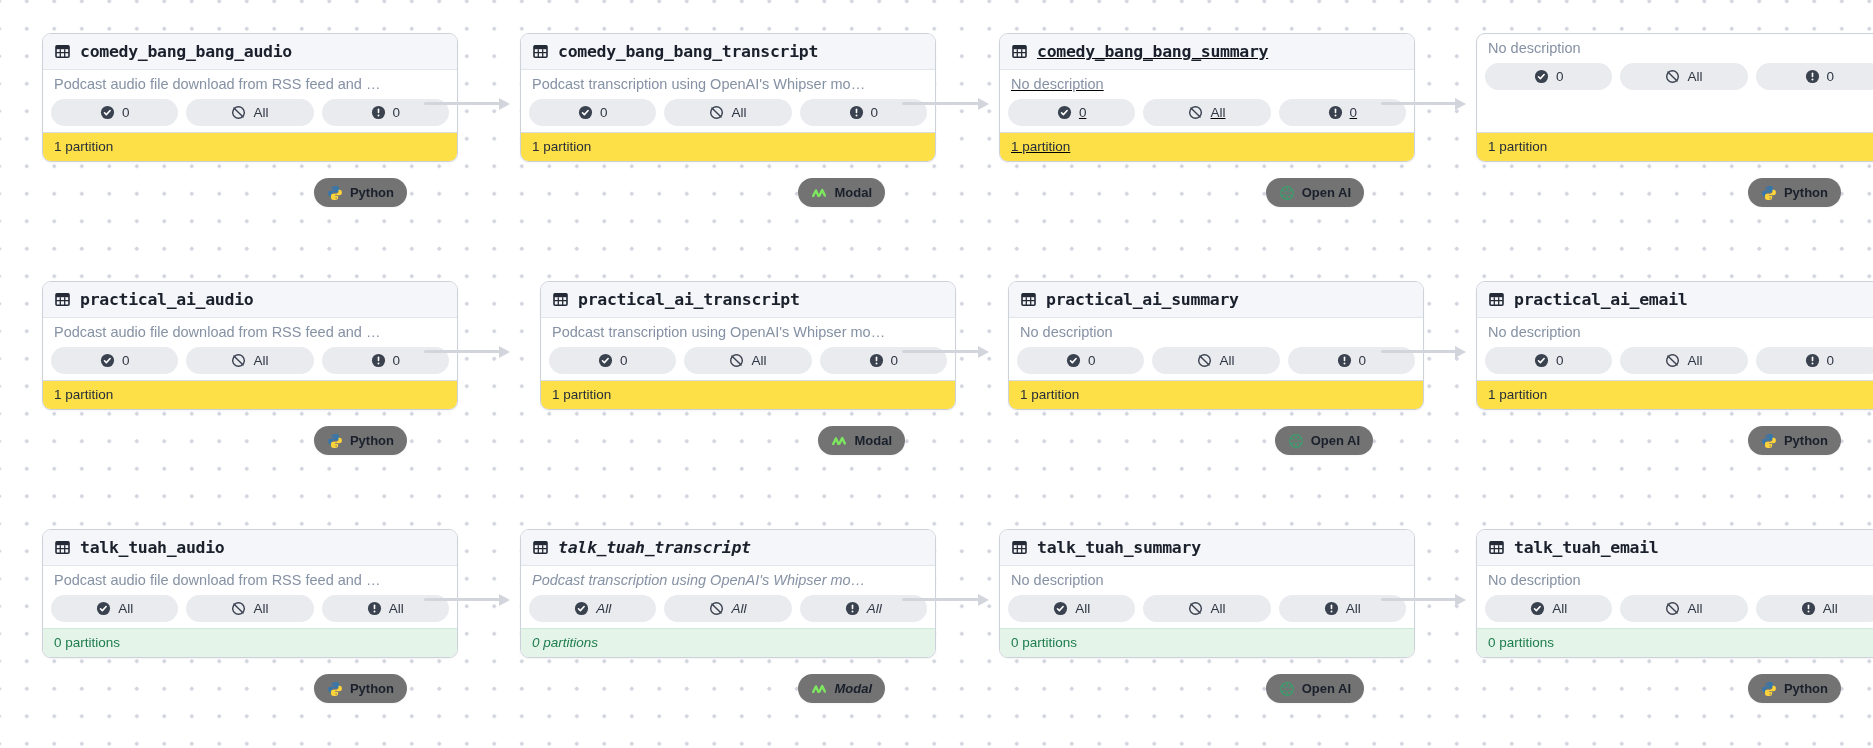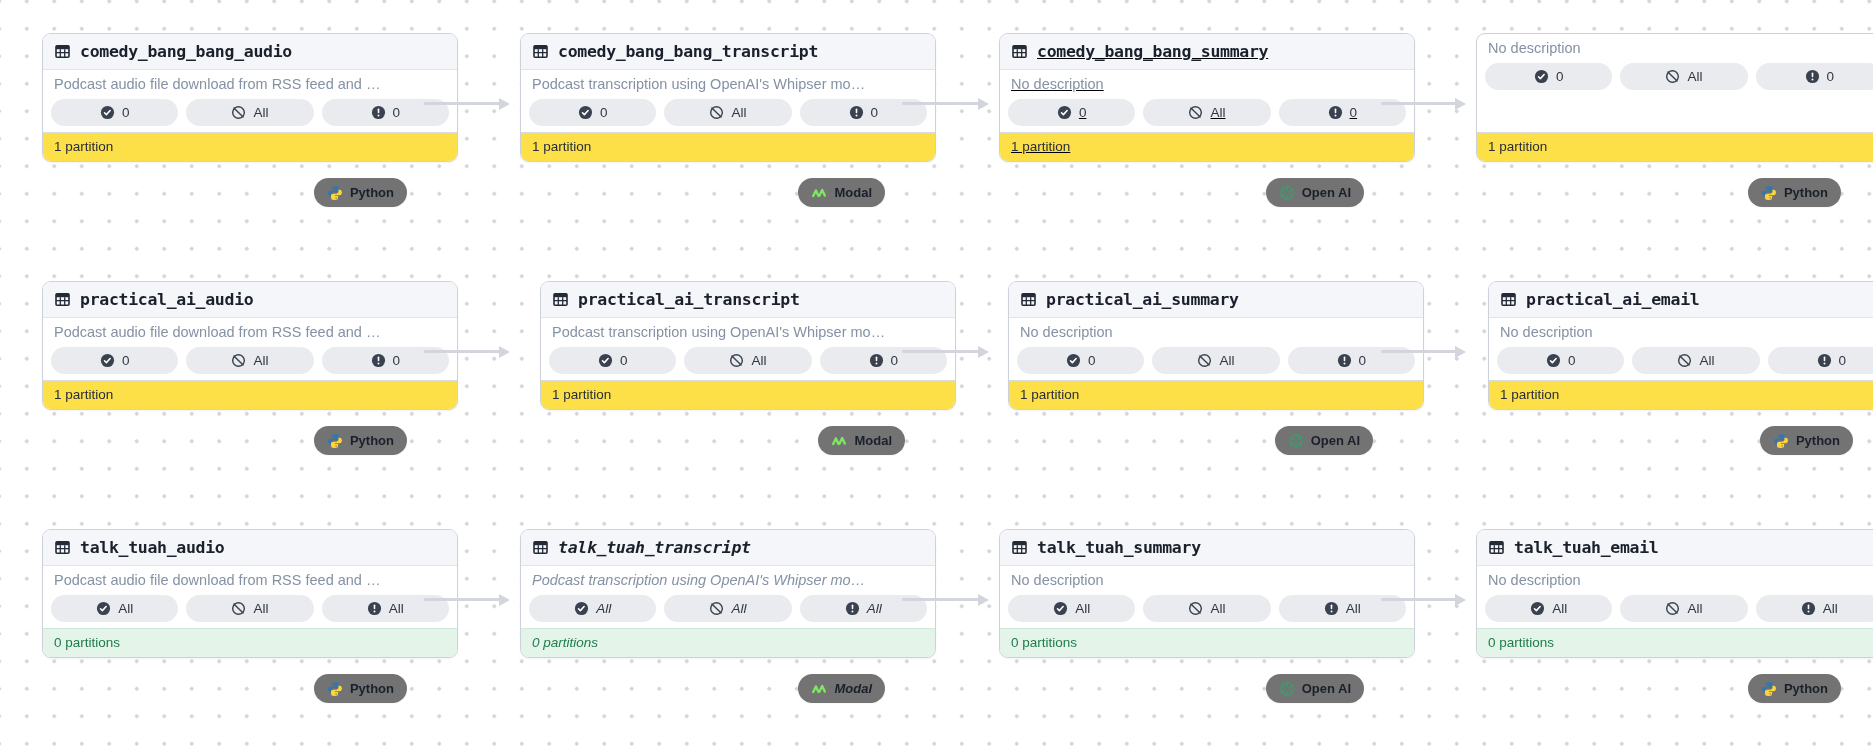--- a/index.html
+++ b/index.html
@@ -447,21 +447,21 @@
       <span class="tech-icon">
           <svg width="16" height="16" viewBox="0 0 16 16" fill="none" stroke="var(--openai-green)" stroke-width="1.25" stroke-linejoin="round">
             <circle cx="8" cy="8" r="6.3"></circle>
             <path d="M8 1.7v4.5M13.5 4.8L9.6 7M13.5 11.2L9.6 9M8 14.3V9.8M2.5 11.2L6.4 9M2.5 4.8L6.4 7"></path>
           </svg>
         </span>
       <span class="tech-label">Open AI</span>
     </div>
   </div>
     <div class="arrow" style="left: 1381px; top: 350px; width: 75px;"></div>
-    <div class="node-group" style="left: 1476px; top: 281px; margin-left: 12px;">
+    <div class="node-group" style="left: 1476px; top: 281px;">
     <div class="asset-node">
       <div class="node-header">
         <span class="hdr-icon">
             <svg width="17" height="17" viewBox="0 0 17 17">
               <rect x="2" y="2.8" width="13" height="11.4" rx="1" fill="none" stroke="currentColor" stroke-width="1.6"></rect>
               <rect x="2" y="2.8" width="13" height="3.4" fill="currentColor"></rect>
               <path d="M2 9.6h13M6.3 6.2v8M10.7 6.2v8" stroke="currentColor" stroke-width="1.3" fill="none"></path>
             </svg>
           </span>
         <span class="node-title">practical_ai_email</span>

